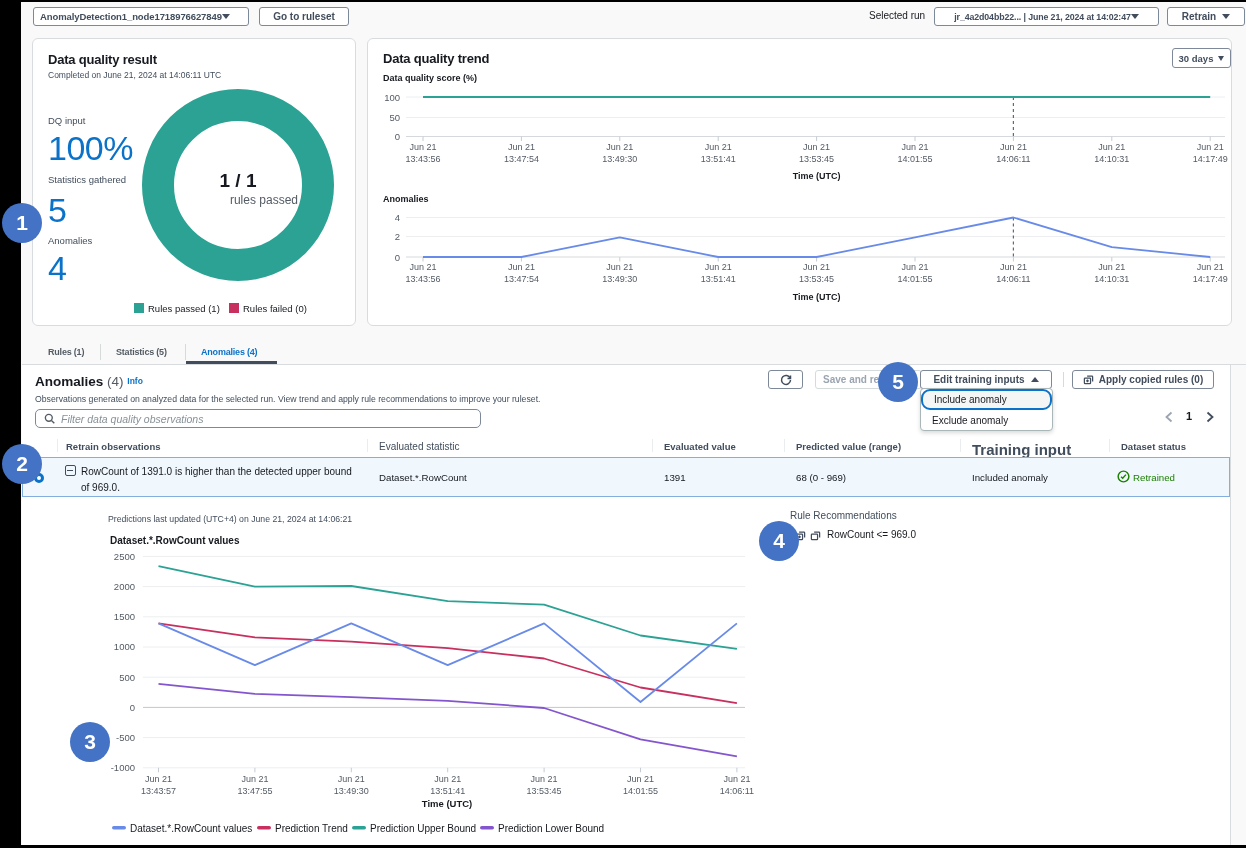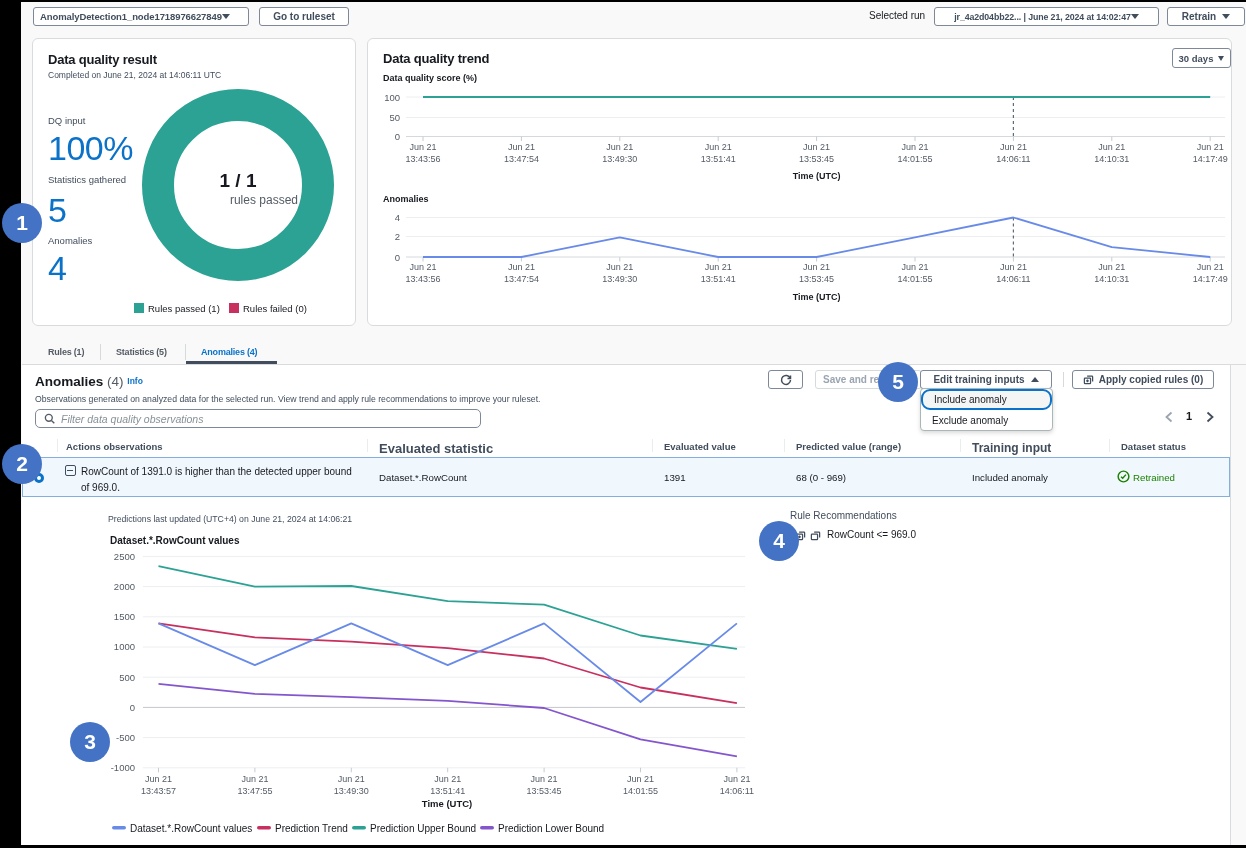--- a/index.html
+++ b/index.html
@@ -186,25 +186,25 @@
 <div class="abs" style="left:921px;top:410px;width:131px;height:20px;z-index:21;display:flex;align-items:center;padding-left:11px;font-size:10px">Exclude anomaly</div>
 
 <svg class="abs" style="left:1164px;top:411px" width="10" height="12" viewBox="0 0 10 12">
     <path d="M7.5 1.5 L2.5 6 L7.5 10.5" fill="none" stroke="#9aa5b1" stroke-width="1.8"></path>
   </svg>
 <div class="abs" style="left:1186px;top:410px;font-size:11px;font-weight:bold">1</div>
 <svg class="abs" style="left:1205px;top:411px" width="10" height="12" viewBox="0 0 10 12">
     <path d="M2.5 1.5 L7.5 6 L2.5 10.5" fill="none" stroke="#414d5c" stroke-width="1.8"></path>
   </svg>
 
-<div class="abs" style="left:66px;top:440.5px;font-size:9.5px;font-weight:bold;color:#414d5c">Actions observations</div>
-<div class="abs" style="left:379px;top:440.5px;font-size:13px;font-weight:bold;color:#414d5c">Evaluated statistic</div>
+<div class="abs" style="left:66px;top:440.5px;font-size:9.5px;font-weight:bold;color:#414d5c">Retrain observations</div>
+<div class="abs" style="left:379px;top:440.5px;font-size:10px;font-weight:normal;color:#414d5c">Evaluated statistic</div>
 <div class="abs" style="left:664px;top:440.5px;font-size:9.5px;font-weight:bold;color:#414d5c">Evaluated value</div>
 <div class="abs" style="left:796px;top:440.5px;font-size:9.5px;font-weight:bold;color:#414d5c">Predicted value (range)</div>
-<div class="abs" style="left:972px;top:440.5px;font-size:12px;font-weight:bold;color:#414d5c">Training input</div>
+<div class="abs" style="left:972px;top:440.5px;font-size:15px;font-weight:bold;color:#414d5c">Training input</div>
 <div class="abs" style="left:1121px;top:440.5px;font-size:9.5px;font-weight:bold;color:#414d5c">Dataset status</div>
 <div class="abs" style="left:57px;top:439px;width:1px;height:13px;background:#eaeded"></div>
 <div class="abs" style="left:367px;top:439px;width:1px;height:13px;background:#eaeded"></div>
 <div class="abs" style="left:652px;top:439px;width:1px;height:13px;background:#eaeded"></div>
 <div class="abs" style="left:784px;top:439px;width:1px;height:13px;background:#eaeded"></div>
 <div class="abs" style="left:960px;top:439px;width:1px;height:13px;background:#eaeded"></div>
 <div class="abs" style="left:1109px;top:439px;width:1px;height:13px;background:#eaeded"></div>
 
 <div class="abs" style="left:22px;top:457px;width:1208px;height:40px;background:#f0f7fd;border:1px solid #84aede"></div>
 <div class="abs" style="left:34px;top:473px;width:10px;height:10px;border-radius:50%;border:3px solid #0b72c9;background:#fff"></div>

